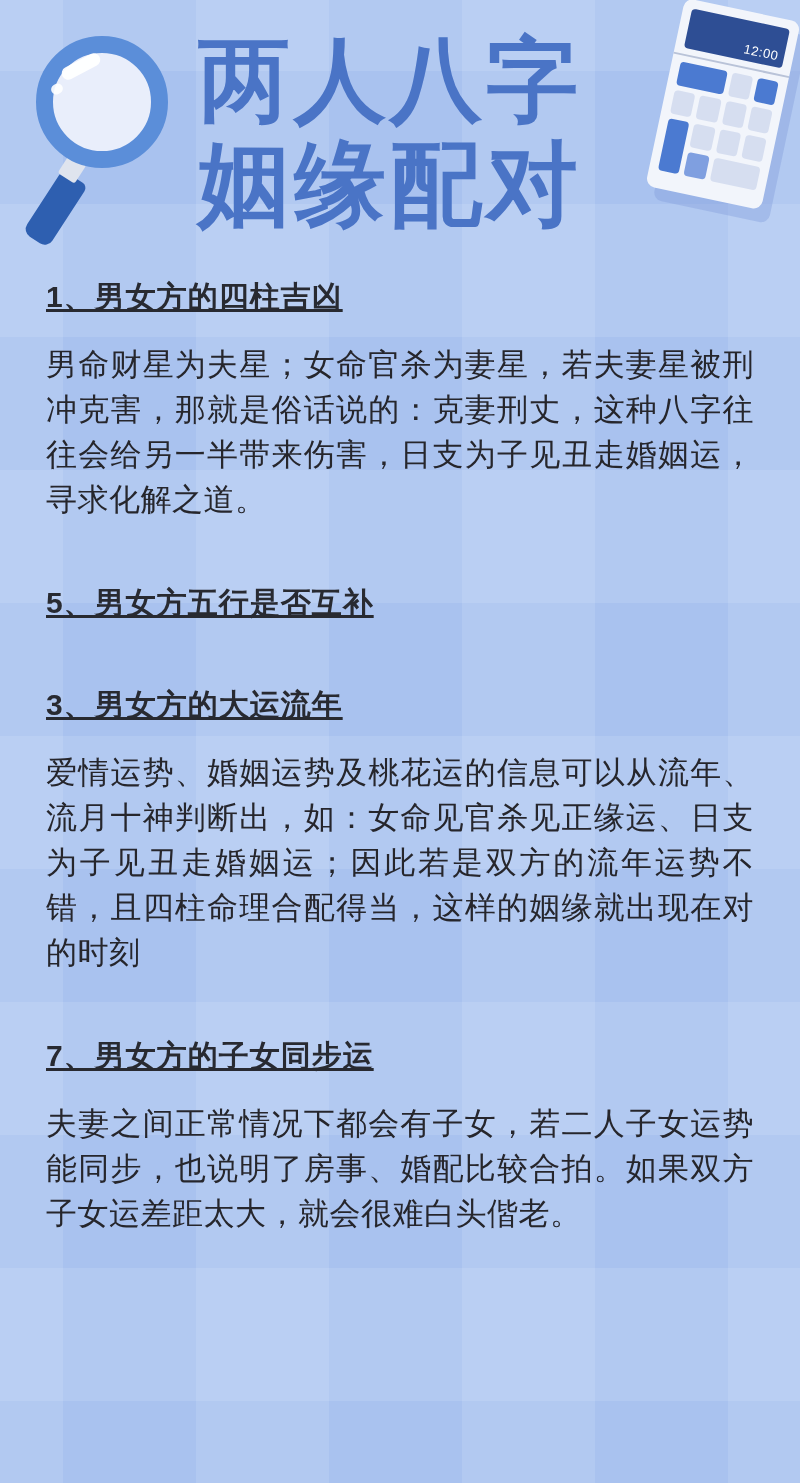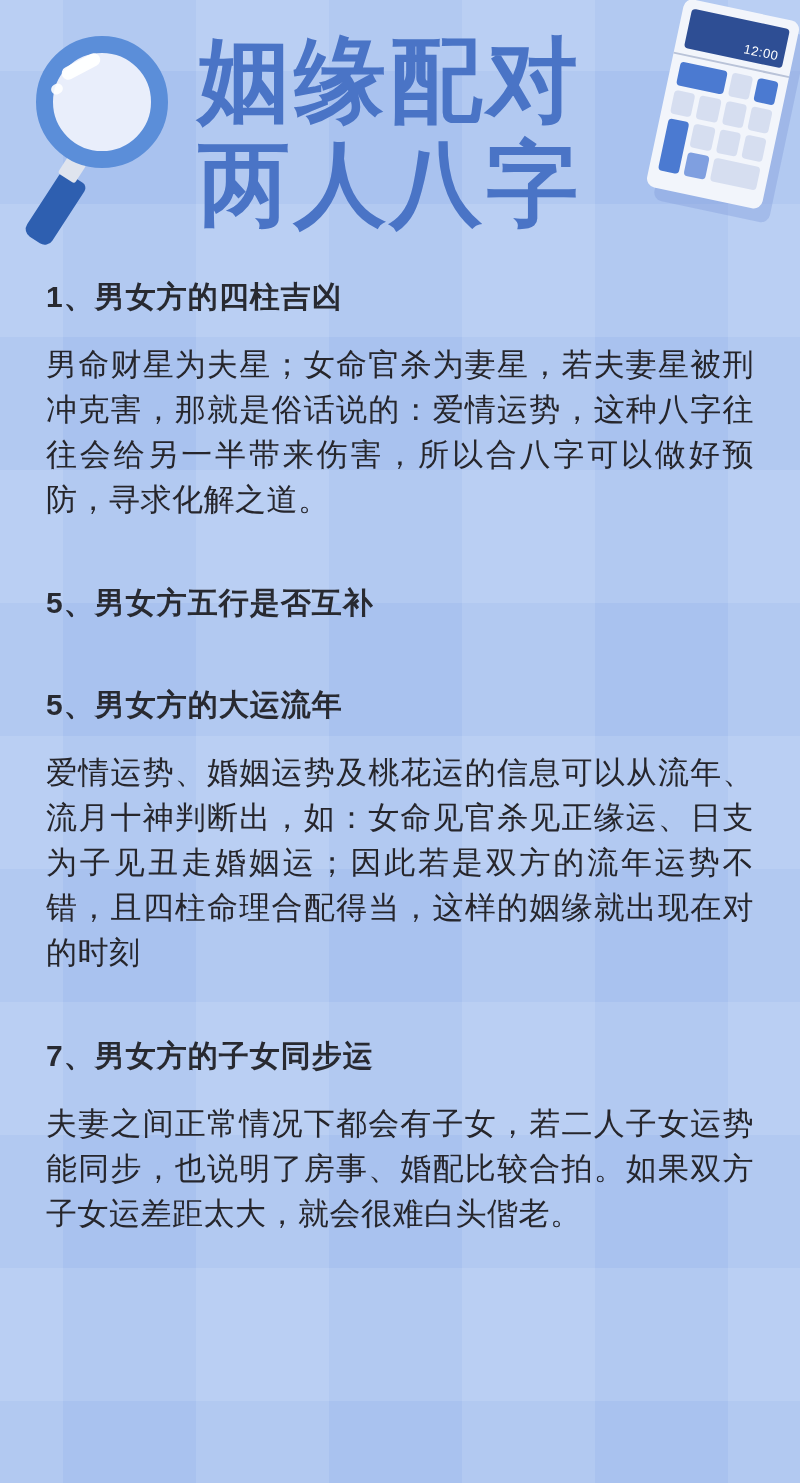--- a/index.html
+++ b/index.html
@@ -64,43 +64,43 @@
   .calc .k.blue{background:#4b7ad1;}
   .calc .k.mid{background:#7f9fe0;}
   .calc .k.w2{grid-column:span 2;}
   .calc .k.h2{grid-row:span 2;}
 
   
   .content{position:absolute;left:0;top:276px;width:800px;padding:0 46px;box-sizing:border-box;}
   .section{margin:0 0 60px 0;}
   .section h2{
     margin:0 0 24px 0;font-size:30px;line-height:42px;font-weight:600;
-    color:#282a31;letter-spacing:1px;
+    color:#282a31;letter-spacing:1px;text-decoration:underline;
   }
   .section p{
     margin:0;font-size:31px;line-height:45px;font-weight:500;
     color:#26262c;letter-spacing:.5px;text-align:justify;
   }
 </style>
 </head>
 <body>
 
 <div class="canvas">
 
   <div class="mag">
     <div class="handle"></div>
     <div class="collar"></div>
     <div class="ring"></div>
     <div class="glint"></div>
     <div class="glint2"></div>
   </div>
 
   <div class="title">
+    <div>两人八字</div>
     <div>姻缘配对</div>
-    <div>两人八字</div>
   </div>
 
   <div class="calc">
     <div class="display">12:00</div>
     <div class="divider"></div>
     <div class="keys">
       <div class="k blue w2"></div>
       <div class="k"></div>
       <div class="k blue"></div>
       <div class="k"></div>
@@ -112,27 +112,27 @@
       <div class="k"></div>
       <div class="k"></div>
       <div class="k mid"></div>
       <div class="k w2"></div>
     </div>
   </div>
 
   <div class="content">
     <div class="section">
       <h2>1、男女方的四柱吉凶</h2>
-      <p>男命财星为夫星；女命官杀为妻星，若夫妻星被刑冲克害，那就是俗话说的：爱情运势，这种八字往往会给另一半带来伤害，所以合八字可以做好预防，寻求化解之道。</p>
+      <p>男命财星为夫星；女命官杀为妻星，若夫妻星被刑冲克害，那就是俗话说的：克妻刑丈，这种八字往往会给另一半带来伤害，日支为子见丑走婚姻运，寻求化解之道。</p>
     </div>
     <div class="section">
       <h2>5、男女方五行是否互补</h2>
     </div>
     <div class="section">
-      <h2>5、男女方的大运流年</h2>
+      <h2>3、男女方的大运流年</h2>
       <p>爱情运势、婚姻运势及桃花运的信息可以从流年、流月十神判断出，如：女命见官杀见正缘运、日支为子见丑走婚姻运；因此若是双方的流年运势不错，且四柱命理合配得当，这样的姻缘就出现在对的时刻</p>
     </div>
     <div class="section">
       <h2>7、男女方的子女同步运</h2>
       <p>夫妻之间正常情况下都会有子女，若二人子女运势能同步，也说明了房事、婚配比较合拍。如果双方子女运差距太大，就会很难白头偕老。</p>
     </div>
   </div>
 
 </div>
 

